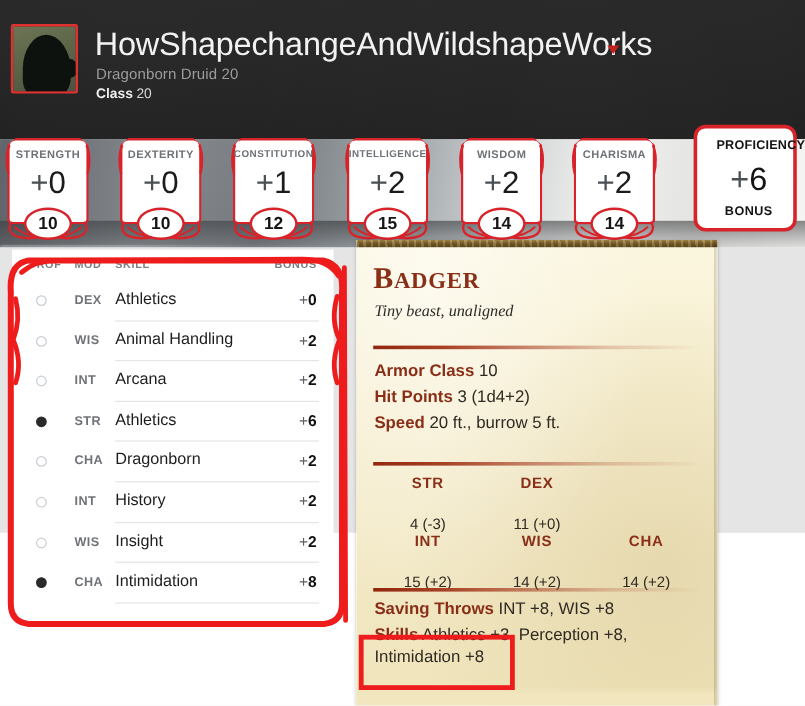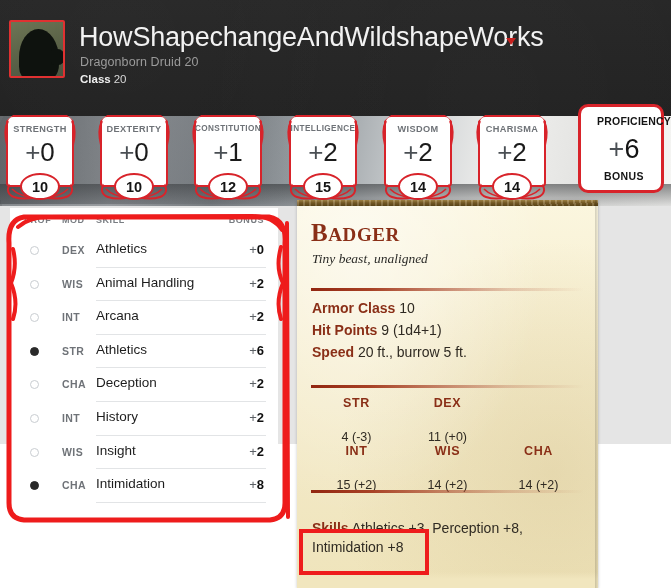--- a/index.html
+++ b/index.html
@@ -417,21 +417,21 @@
         <div class="skill-row" style="top: 126.8px;">
           <div class="dot on"></div>
           <div class="mod">STR</div>
           <div class="nm">Athletics</div>
           <div class="bn"><span class="sign">+</span><b>6</b></div>
           <div class="rule"></div>
         </div>
         <div class="skill-row" style="top: 160.4px;">
           <div class="dot off"></div>
           <div class="mod">CHA</div>
-          <div class="nm">Deception</div>
+          <div class="nm">Dragonborn</div>
           <div class="bn"><span class="sign">+</span><b>2</b></div>
           <div class="rule"></div>
         </div>
         <div class="skill-row" style="top: 194px;">
           <div class="dot off"></div>
           <div class="mod">INT</div>
           <div class="nm">History</div>
           <div class="bn"><span class="sign">+</span><b>2</b></div>
           <div class="rule"></div>
         </div>
@@ -466,21 +466,21 @@
     <div class="sb-meta">Tiny beast, unaligned</div>
 
     <div class="sb-divider div1"></div>
 
     <div class="sb-line ln-ac">
       <b>Armor Class</b>
       <span>10</span>
     </div>
     <div class="sb-line ln-hp">
       <b>Hit Points</b>
-      <span>9  (1d4+1)</span>
+      <span>3  (1d4+2)</span>
     </div>
     <div class="sb-line ln-sp">
       <b>Speed</b>
       <span>20 ft., burrow 5 ft.</span>
     </div>
 
     <div class="sb-divider div2"></div>
 
     <div class="sb-scores" id="sb-scores" style="height: 96px;">
         <div class="sc-col" style="left: 0px; top: 0px;">
@@ -500,20 +500,24 @@
           <div class="v">14 (+2)</div>
         </div>
         <div class="sc-col" style="left: 182px; top: 48px;">
           <div class="k">CHA</div>
           <div class="v">14 (+2)</div>
         </div>
       </div>
 
     <div class="sb-divider div3"></div>
 
+    <div class="sb-line sb-sv">
+      <b>Saving Throws</b>
+      <span>INT +8, WIS +8</span>
+    </div>
     <div class="sb-line sb-sk">
       <b>Skills</b>
       <span>Athletics +3, Perception +8,</span>
     </div>
     <div class="sb-line sb-sk2">Intimidation +8</div>
   </div>
   <div class="cut-mask"></div>
   <div class="sb-shadow-right"></div>
 
   <div class="anno anno-skills-text"></div>

